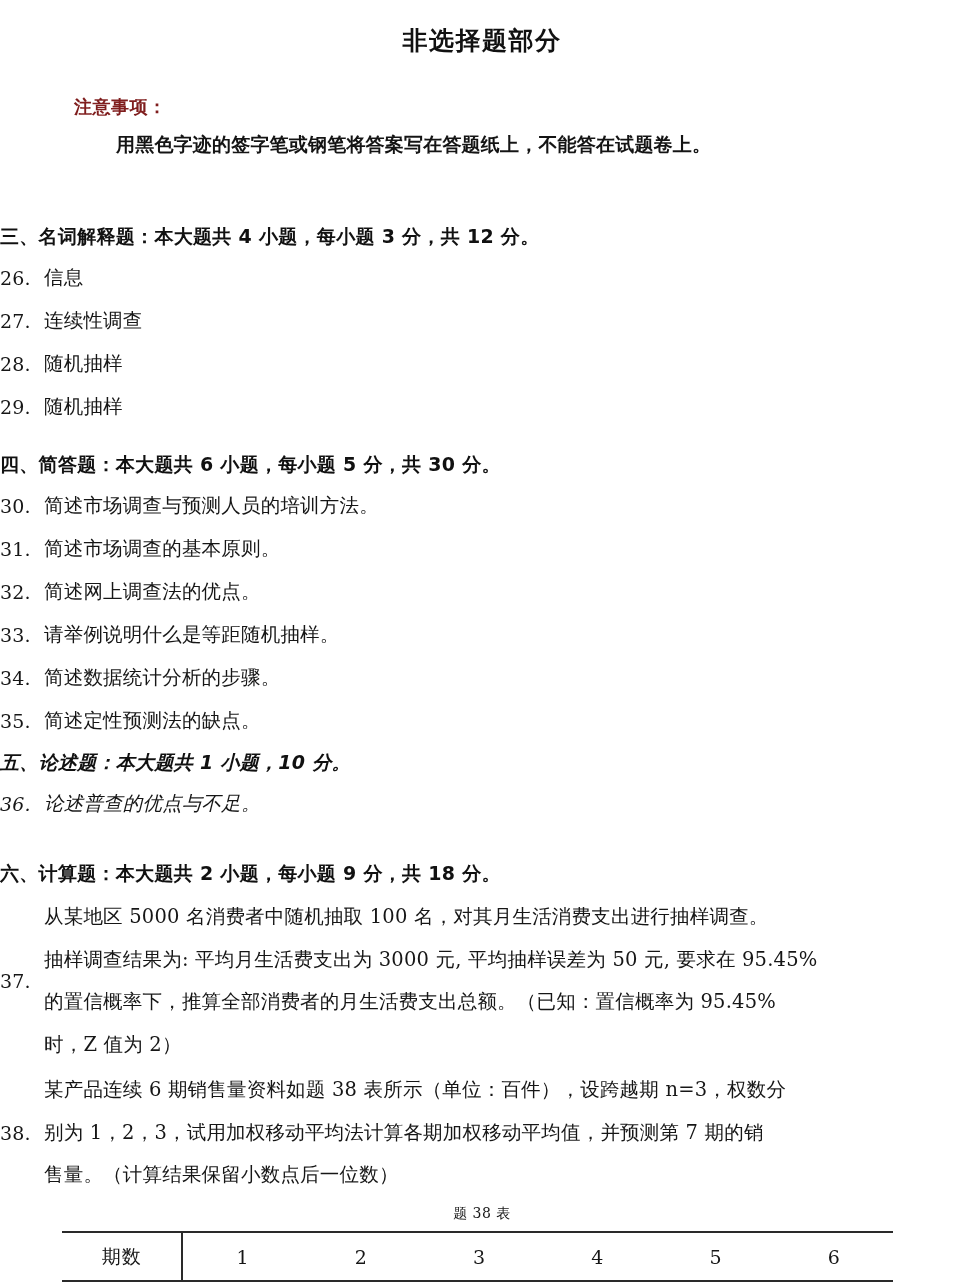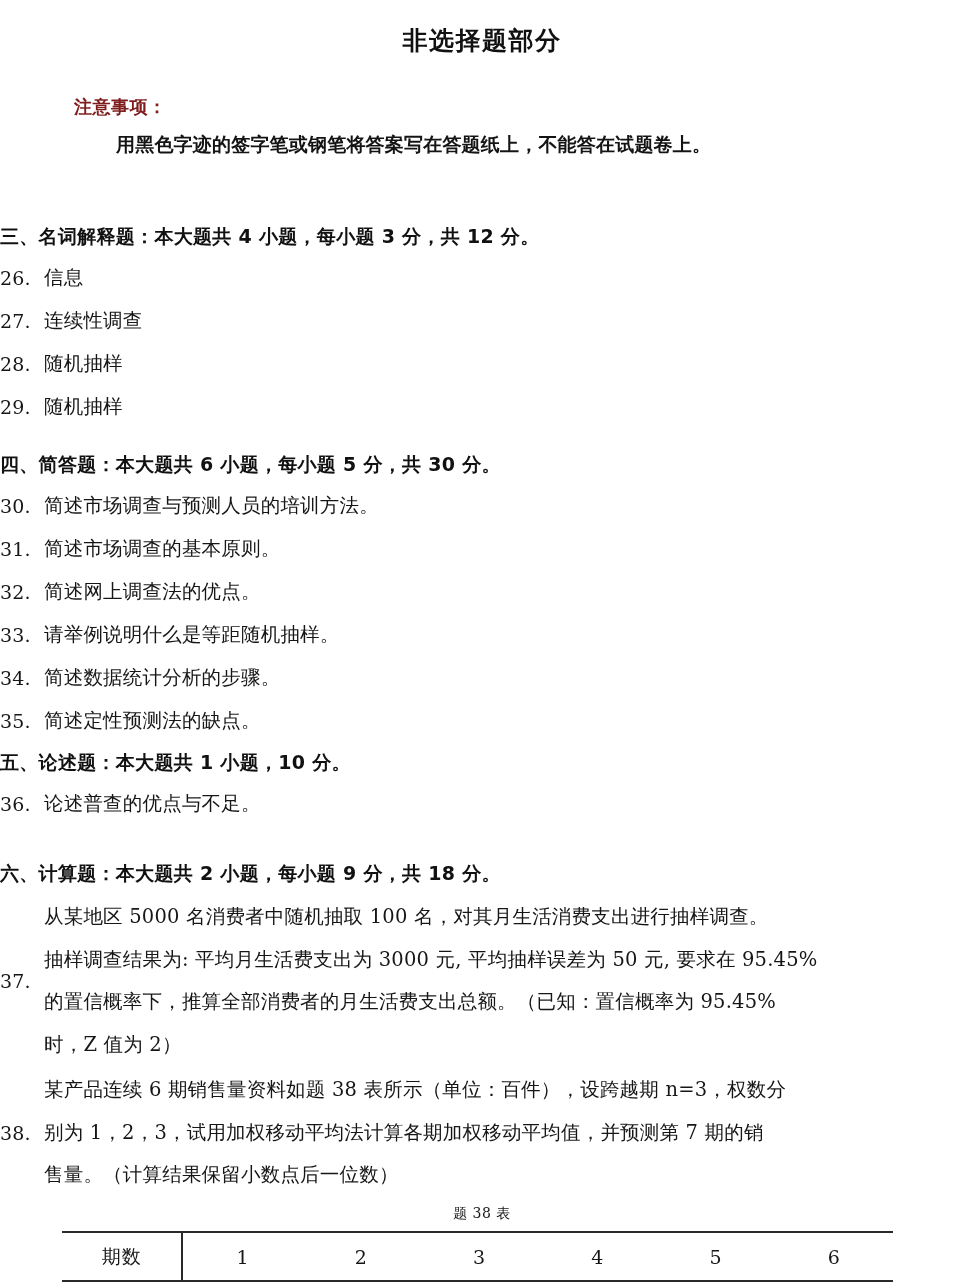--- a/index.html
+++ b/index.html
@@ -98,21 +98,21 @@
 
   
   #sec-terms { margin-top: 66px; }
   #sec-terms .q-list { margin-top: 14px; }
   #sec-terms .q-item { margin-bottom: 16px; }
 
   #sec-short { margin-top: 32px; }
   #sec-short .q-list { margin-top: 14px; }
   #sec-short .q-item { margin-bottom: 16px; }
 
-  #sec-essay { margin-top: 12px; }
+  #sec-essay { margin-top: 12px; font-style: italic; }
   #sec-essay .q-list { margin-top: 14px; }
   #sec-essay .q-item { margin-bottom: 16px; }
 
   #sec-calc { margin-top: 44px; }
   #sec-calc .q-list { margin-top: 14px; }
   #sec-calc .q-item { margin-bottom: 14px; }
   #sec-calc .q-text { line-height: 1.62; }
 
   
   .table-caption {

